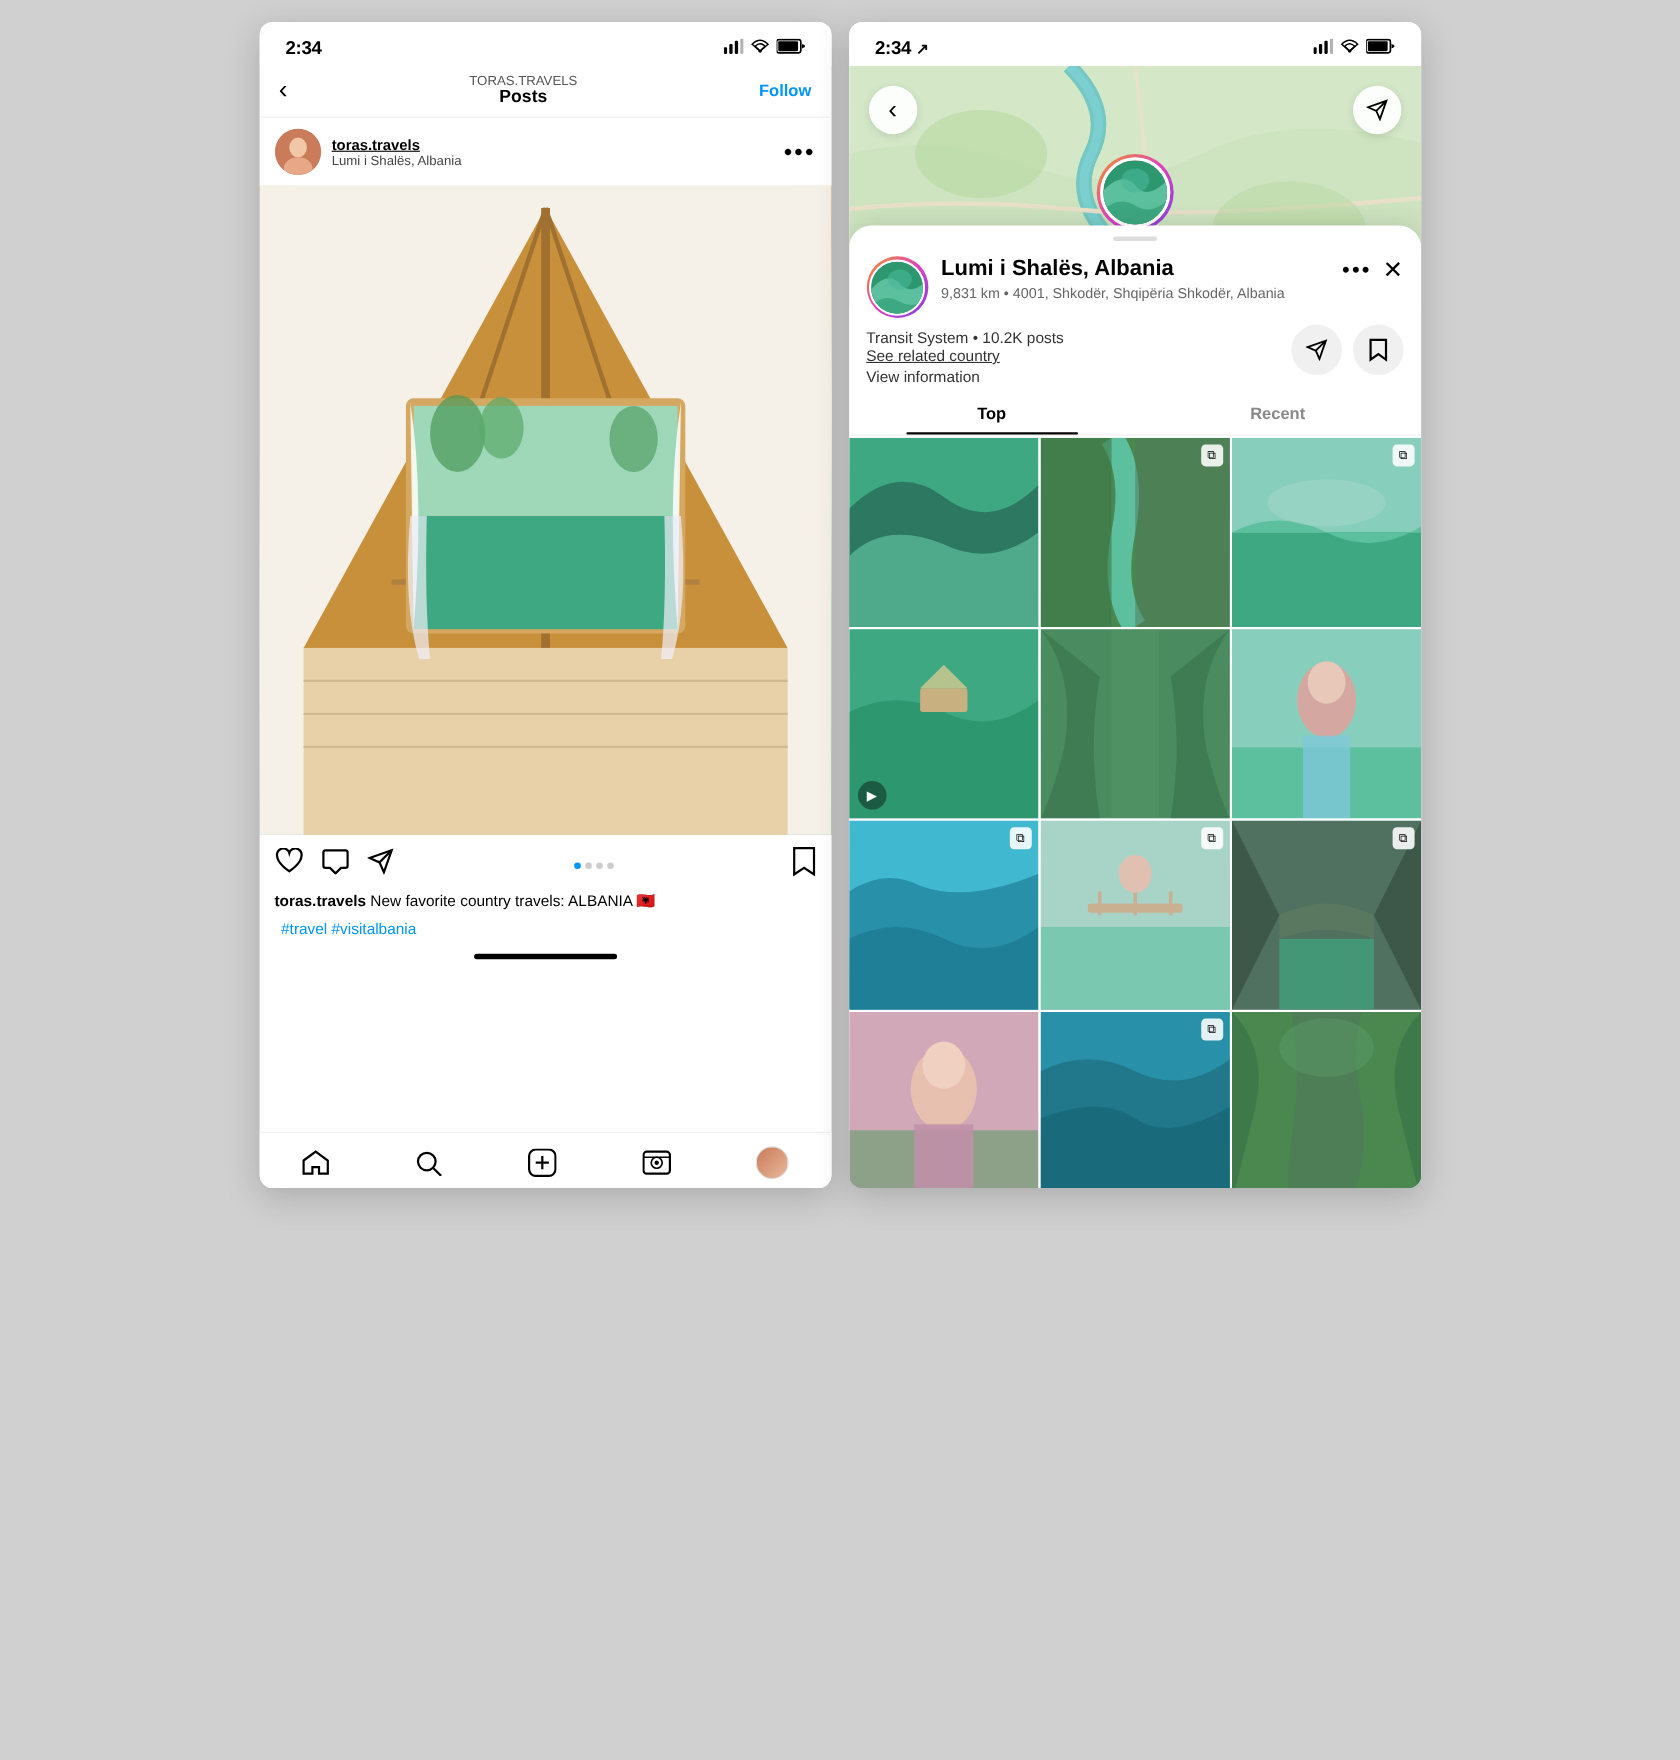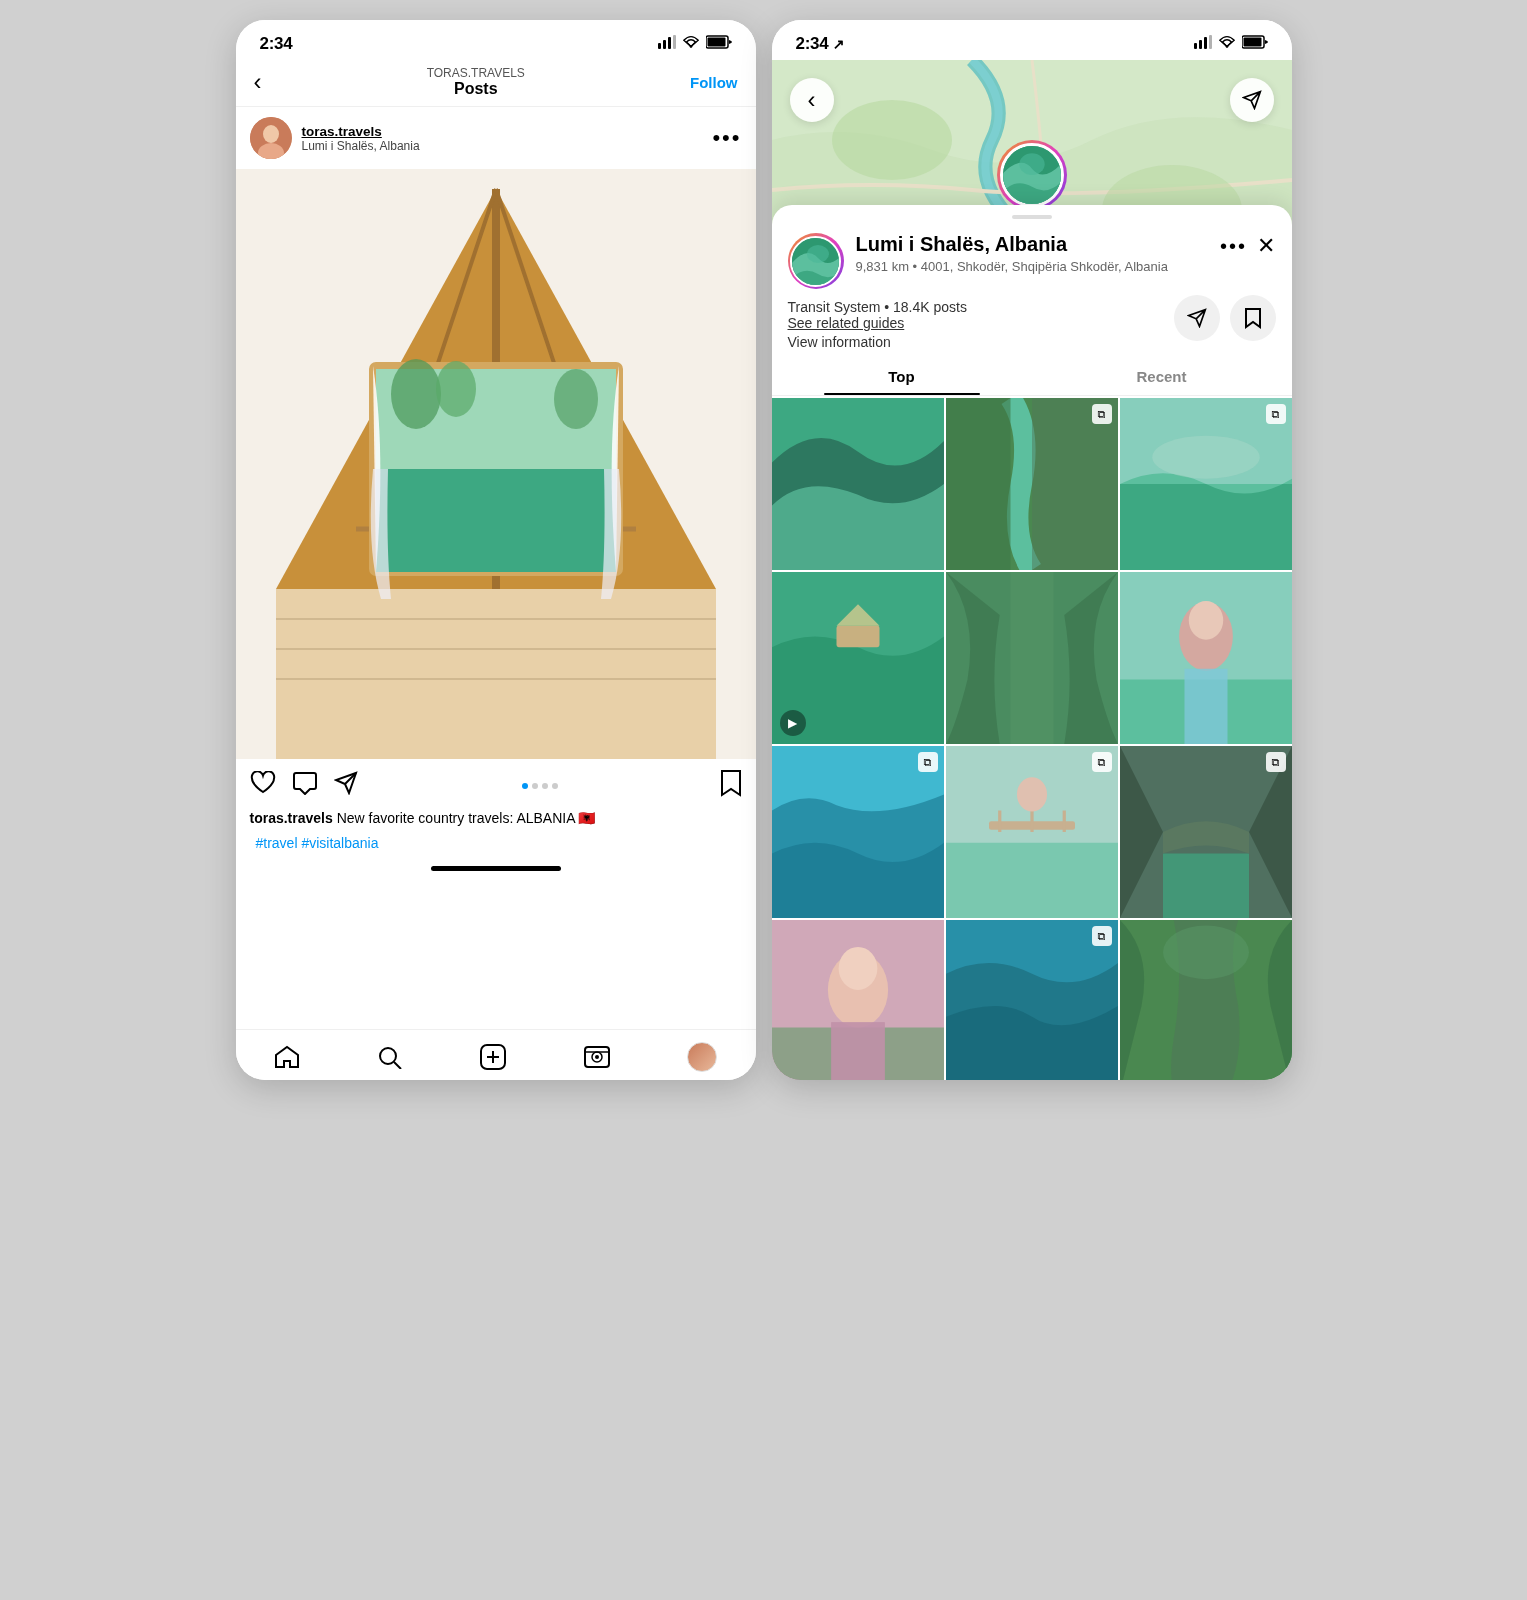--- a/index.html
+++ b/index.html
@@ -14,21 +14,21 @@
     }
     .screens-container {
       display: flex;
       gap: 16px;
       align-items: flex-start;
     }
 
     
     .phone {
       background: #fff;
-      border-radius: 29px;
+      border-radius: 12px;
       overflow: hidden;
       box-shadow: 0 8px 32px rgba(0,0,0,0.18);
       position: relative;
     }
     .phone-left {
       width: 520px;
       min-height: 1060px;
     }
     .phone-right {
       width: 520px;
@@ -752,22 +752,22 @@
             </svg>
         </div>
         <div class="panel-action-btn">
           <svg width="18" height="22" viewBox="0 0 18 22">
               <path d="M2 2H16V20L9 15L2 20Z" fill="none" stroke="#000" stroke-width="2"></path>
             </svg>
         </div>
       </div>
 
       <div class="panel-meta">
-        <span>Transit System • 18.4K posts</span><br>
-        <a class="panel-meta-underline">See related guides</a>
+        <span>Transit System • 10.2K posts</span><br>
+        <a class="panel-meta-underline">See related country</a>
         <a class="panel-meta-link">View information</a>
       </div>
 
       <div class="panel-tabs">
         <div class="panel-tab active">Top</div>
         <div class="panel-tab">Recent</div>
       </div>
 
       <div class="photo-grid">
 

